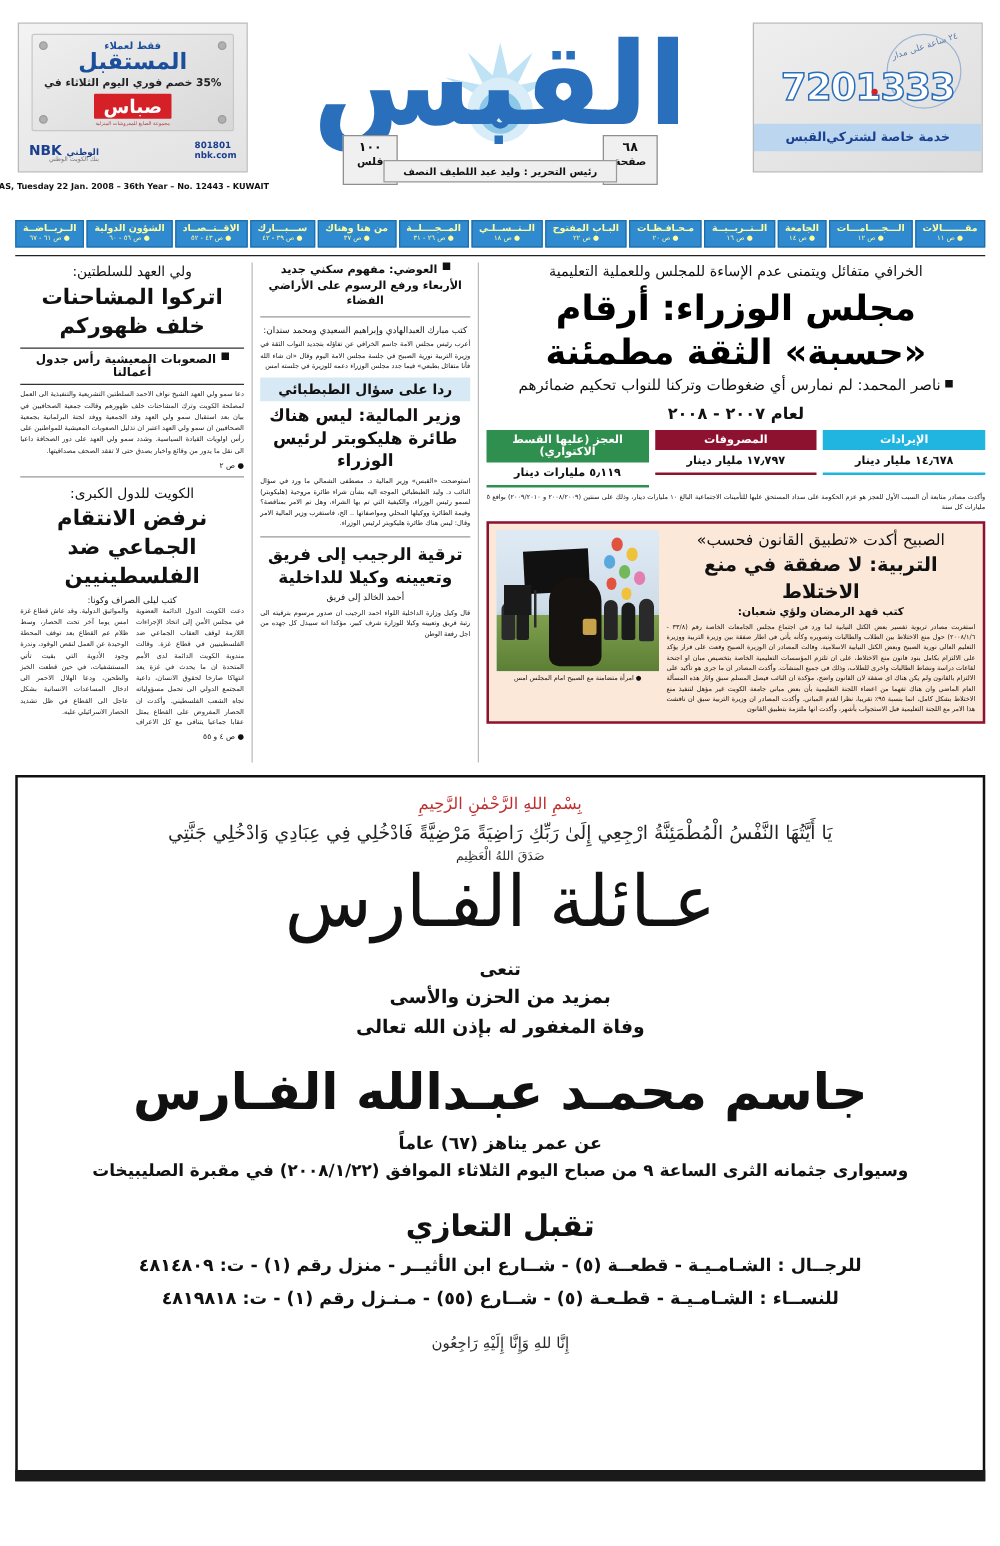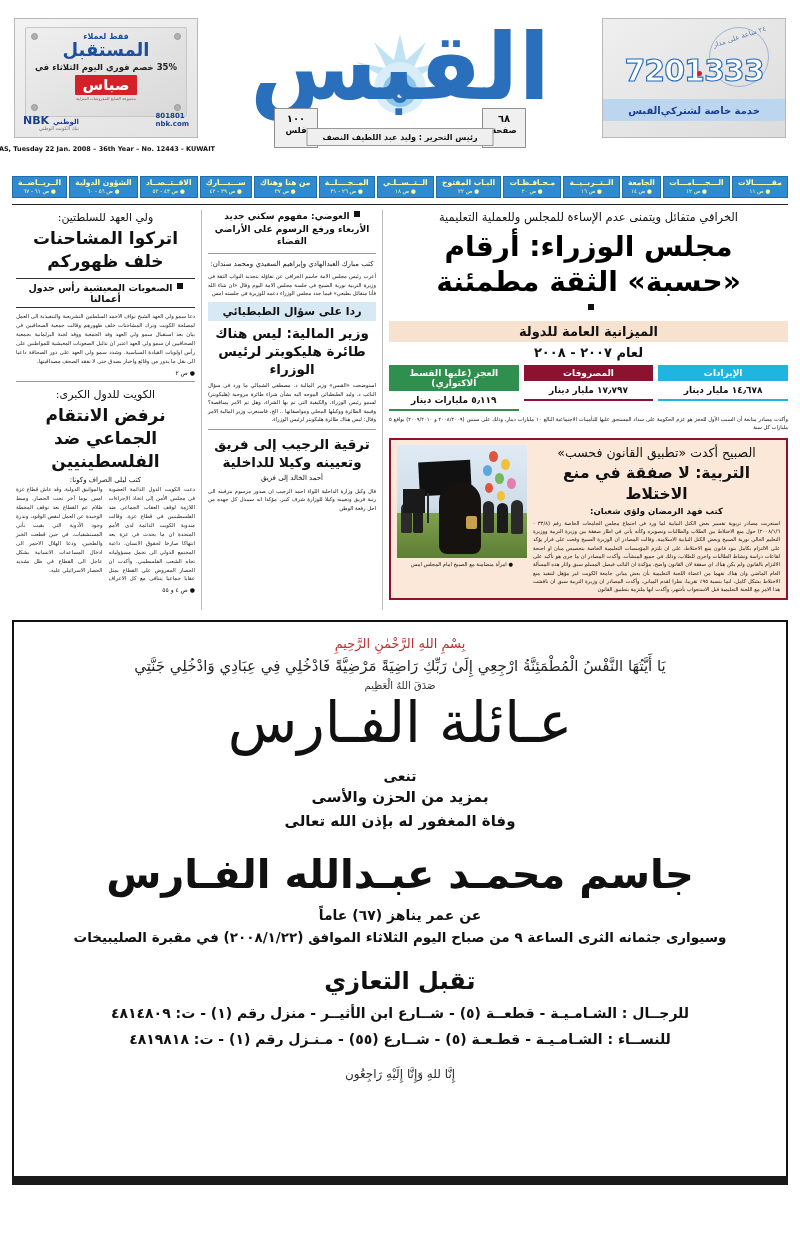--- a/index.html
+++ b/index.html
@@ -12,21 +12,21 @@
   .page{position:relative;width:800px;height:1237px;overflow:hidden;background:#fff;}
 
   
   .masthead{position:relative;height:150px;margin:18px 14px 0 14px;}
   .ad-left{
     position:absolute;left:0;top:0;width:184px;height:120px;
     border:1px solid #b9b9b9;background:linear-gradient(160deg,#f3f3f3,#e2e2e2);
     box-sizing:border-box;
   }
   .ad-plate{
-    position:absolute;left:10px;top:8px;right:10px;height:90px;
+    position:absolute;left:10px;top:8px;right:10px;height:78px;
     background:linear-gradient(150deg,#efefef,#d8d8d8);
     border:1px solid #c7c7c7;border-radius:2px;
     text-align:center;box-sizing:border-box;padding-top:4px;
   }
   .ad-plate .screw{position:absolute;width:5px;height:5px;border-radius:50%;background:#b0b0b0;border:1px solid #9a9a9a;}
   .ad-plate .s1{left:5px;top:5px}.ad-plate .s2{right:5px;top:5px}
   .ad-plate .s3{left:5px;bottom:5px}.ad-plate .s4{right:5px;bottom:5px}
   .ad-line1{font-size:8px;color:#1b4f9c;font-weight:bold;}
   .ad-brand{font-size:18px;color:#1b4f9c;font-weight:bold;letter-spacing:-1px;line-height:1.05;}
   .ad-line2{font-size:8.5px;color:#222;font-weight:bold;margin-top:2px;}
@@ -303,25 +303,24 @@
       </div>
     </div>
   <hr class="rule-thin">
 
   <div class="news">
 
     <div class="col-right">
       <div class="kicker">الخرافي متفائل ويتمنى عدم الإساءة للمجلس وللعملية التعليمية</div>
       <div class="mainhead">مجلس الوزراء: أرقام «حسبة» الثقة مطمئنة</div>
       <div class="subhead">
-        <span class="sqr"></span>
+        <span class="sqr"></span><span>ناصر المحمد: لم نمارس أي ضغوطات وتركنا للنواب تحكيم ضمائرهم</span>
       </div>
 
       <div class="budget">
-        <div class="budget-title">الميزانية العامة للدولة</div>
         <div class="budget-year">لعام ٢٠٠٧ - ٢٠٠٨</div>
         <div class="budget-cols" id="budgetcols">
             <div class="bcol rev">
               <div class="bh" style="background: rgb(31, 181, 224);">الإيرادات</div>
               <div class="bv" style="border-bottom-color: rgb(31, 181, 224);">١٤٫٦٧٨ مليار دينار</div>
             </div>
             <div class="bcol exp">
               <div class="bh" style="background: rgb(140, 18, 48);">المصروفات</div>
               <div class="bv" style="border-bottom-color: rgb(140, 18, 48);">١٧٫٧٩٧ مليار دينار</div>
             </div>

